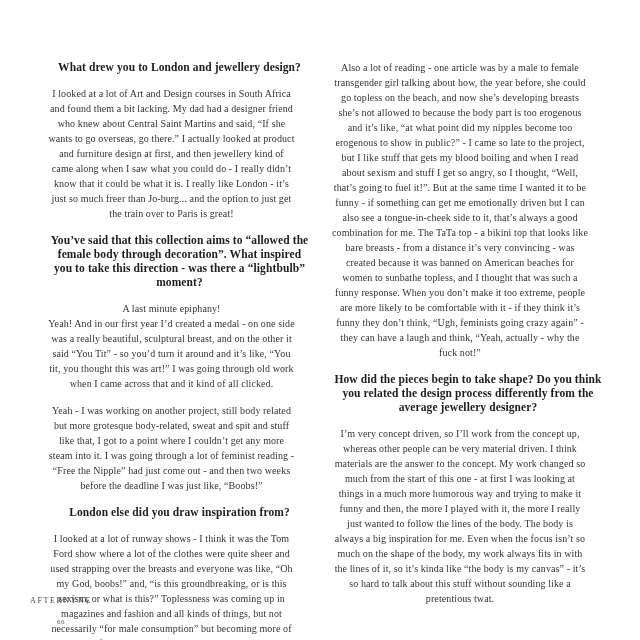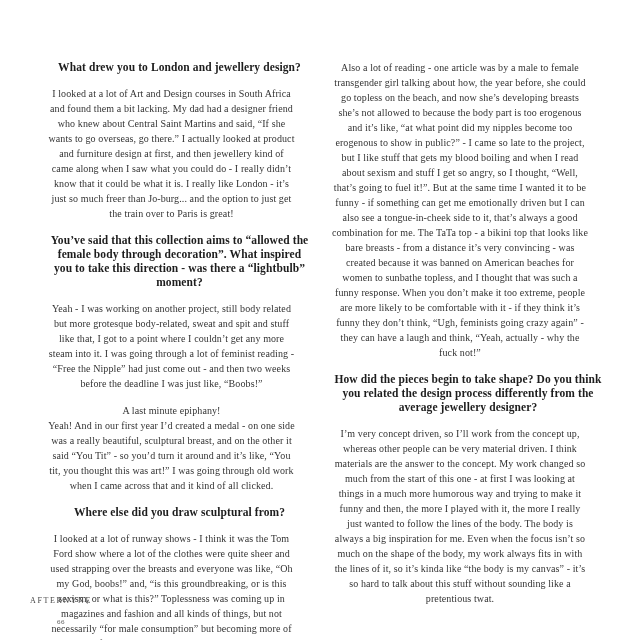--- a/index.html
+++ b/index.html
@@ -69,24 +69,24 @@
 </style>
 </head>
 <body>
 
 <div class="page">
   <div class="content">
     <div class="column left">
         <h2 class="question">What drew you to London and jewellery design?</h2>
         <p class="answer">I looked at a lot of Art and Design courses in South Africa and found them a bit lacking. My dad had a designer friend who knew about Central Saint Martins and said, “If she wants to go overseas, go there.” I actually looked at product and furniture design at first, and then jewellery kind of came along when I saw what you could do - I really didn’t know that it could be what it is. I really like London - it’s just so much freer than Jo-burg... and the option to just get the train over to Paris is great!</p>
         <h2 class="question">You’ve said that this collection aims to “allowed the female body through decoration”. What inspired you to take this direction - was there a “lightbulb” moment?</h2>
-        <p class="answer">Yeah - I was working on another project, still body related but more grotesque body-related, sweat and spit and stuff like that, I got to a point where I couldn’t get any more steam into it. I was going through a lot of feminist reading - “Free the Nipple” had just come out - and then two weeks before the deadline I was just like, “Boobs!”</p>
         <p class="answer">A last minute epiphany!
 Yeah! And in our first year I’d created a medal - on one side was a really beautiful, sculptural breast, and on the other it said “You Tit” - so you’d turn it around and it’s like, “You tit, you thought this was art!” I was going through old work when I came across that and it kind of all clicked.</p>
-        <h2 class="question">Where else did you draw sculptural from?</h2>
+        <p class="answer">Yeah - I was working on another project, still body related but more grotesque body-related, sweat and spit and stuff like that, I got to a point where I couldn’t get any more steam into it. I was going through a lot of feminist reading - “Free the Nipple” had just come out - and then two weeks before the deadline I was just like, “Boobs!”</p>
+        <h2 class="question">London else did you draw inspiration from?</h2>
         <p class="answer">I looked at a lot of runway shows - I think it was the Tom Ford show where a lot of the clothes were quite sheer and used strapping over the breasts and everyone was like, “Oh my God, boobs!” and, “is this groundbreaking, or is this sexism, or what is this?” Toplessness was coming up in magazines and fashion and all kinds of things, but not necessarily “for male consumption” but becoming more of a symbol for liberation and expression - I think that’s a great thing because it’s like taking back a symbol which used to be quite negative.</p>
       </div>
     <div class="column right">
         <p class="answer">Also a lot of reading - one article was by a male to female transgender girl talking about how, the year before, she could go topless on the beach, and now she’s developing breasts she’s not allowed to because the body part is too erogenous and it’s like, “at what point did my nipples become too erogenous to show in public?” - I came so late to the project, but I like stuff that gets my blood boiling and when I read about sexism and stuff I get so angry, so I thought, “Well, that’s going to fuel it!”. But at the same time I wanted it to be funny - if something can get me emotionally driven but I can also see a tongue-in-cheek side to it, that’s always a good combination for me. The TaTa top - a bikini top that looks like bare breasts - from a distance it’s very convincing - was created because it was banned on American beaches for women to sunbathe topless, and I thought that was such a funny response. When you don’t make it too extreme, people are more likely to be comfortable with it - if they think it’s funny they don’t think, “Ugh, feminists going crazy again” - they can have a laugh and think, “Yeah, actually - why the fuck not!”</p>
         <h2 class="question">How did the pieces begin to take shape? Do you think you related the design process differently from the average jewellery designer?</h2>
         <p class="answer">I’m very concept driven, so I’ll work from the concept up, whereas other people can be very material driven. I think materials are the answer to the concept. My work changed so much from the start of this one - at first I was looking at things in a much more humorous way and trying to make it funny and then, the more I played with it, the more I really just wanted to follow the lines of the body. The body is always a big inspiration for me. Even when the focus isn’t so much on the shape of the body, my work always fits in with the lines of it, so it’s kinda like “the body is my canvas” - it’s so hard to talk about this stuff without sounding like a pretentious twat.</p>
       </div>
   </div>
 
   <div class="footer">

